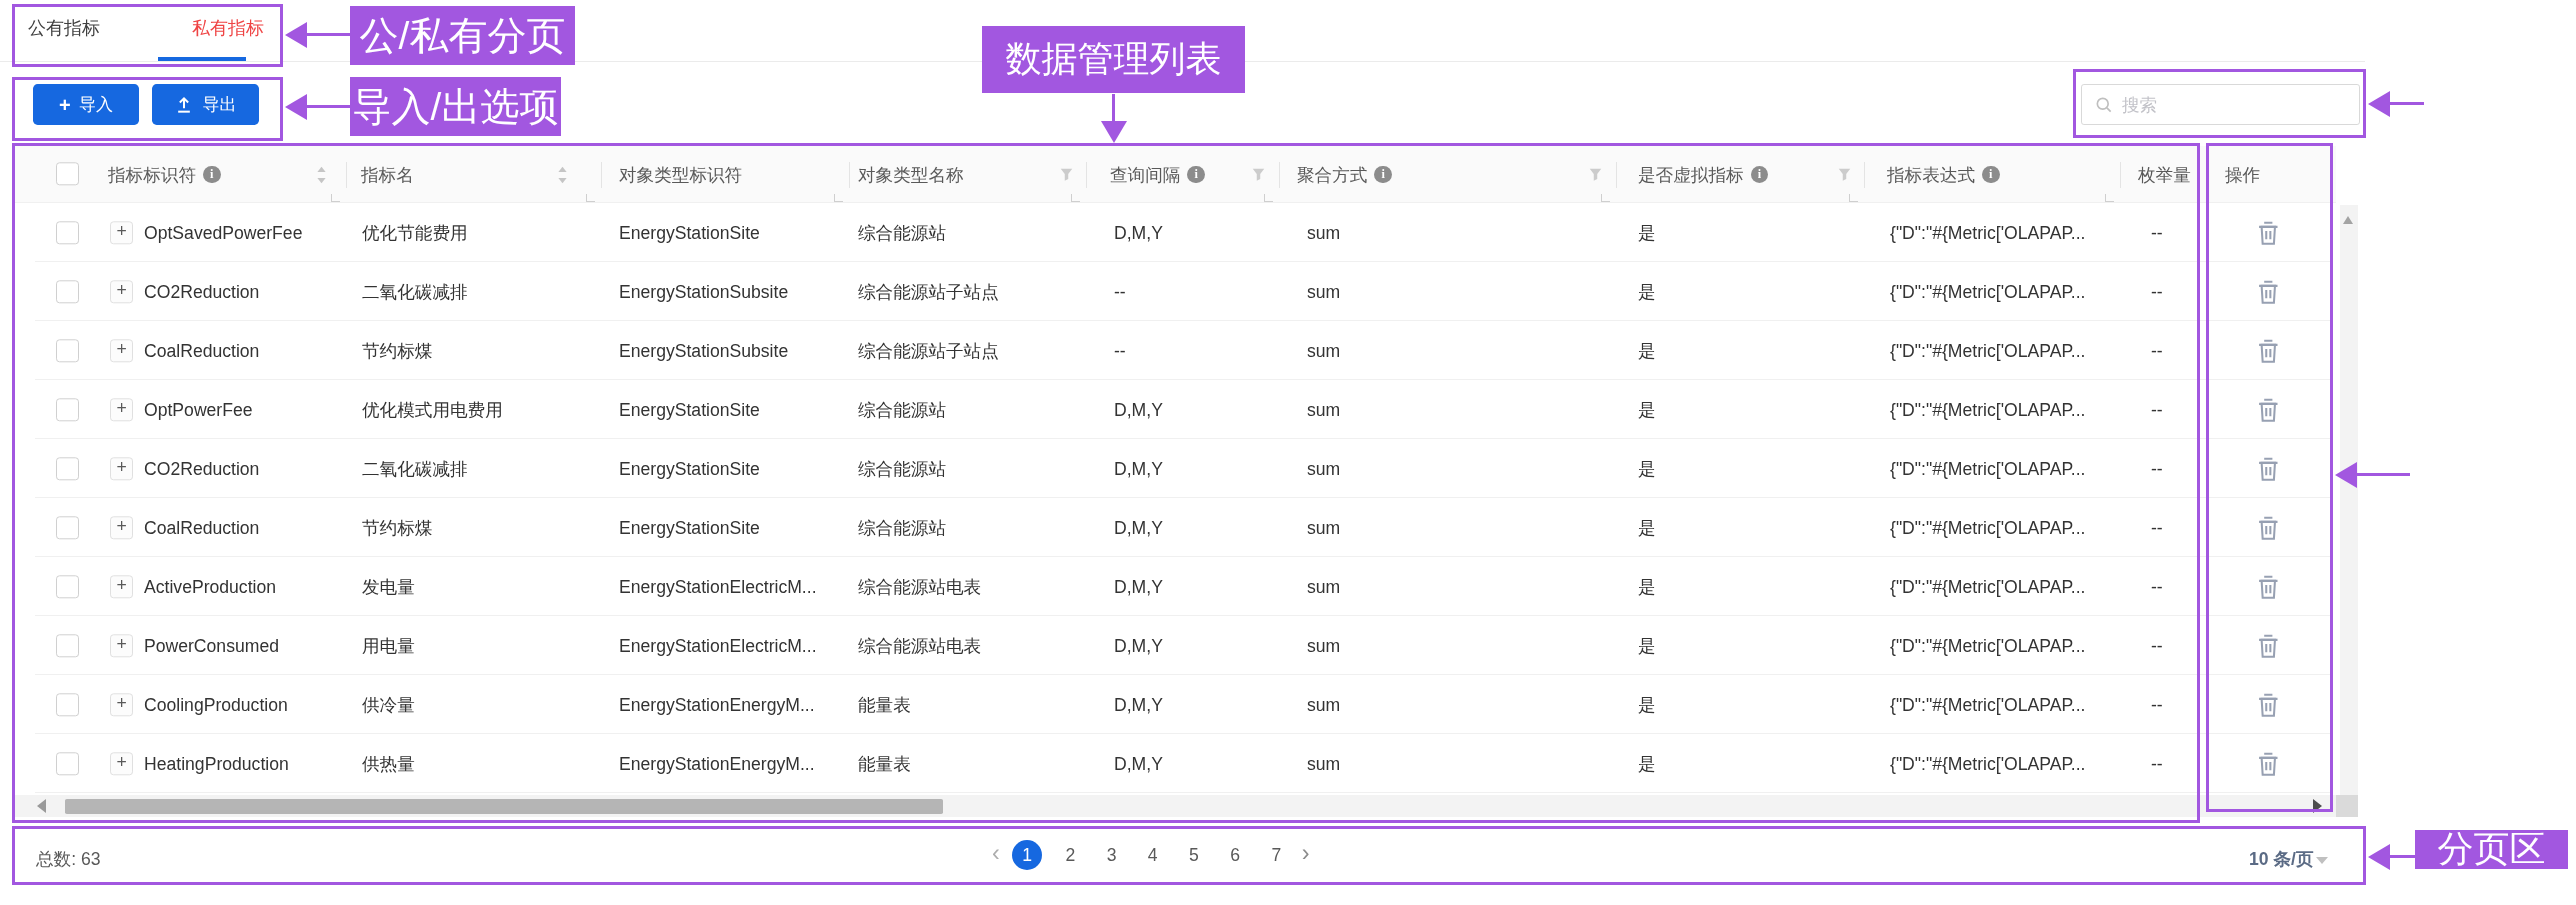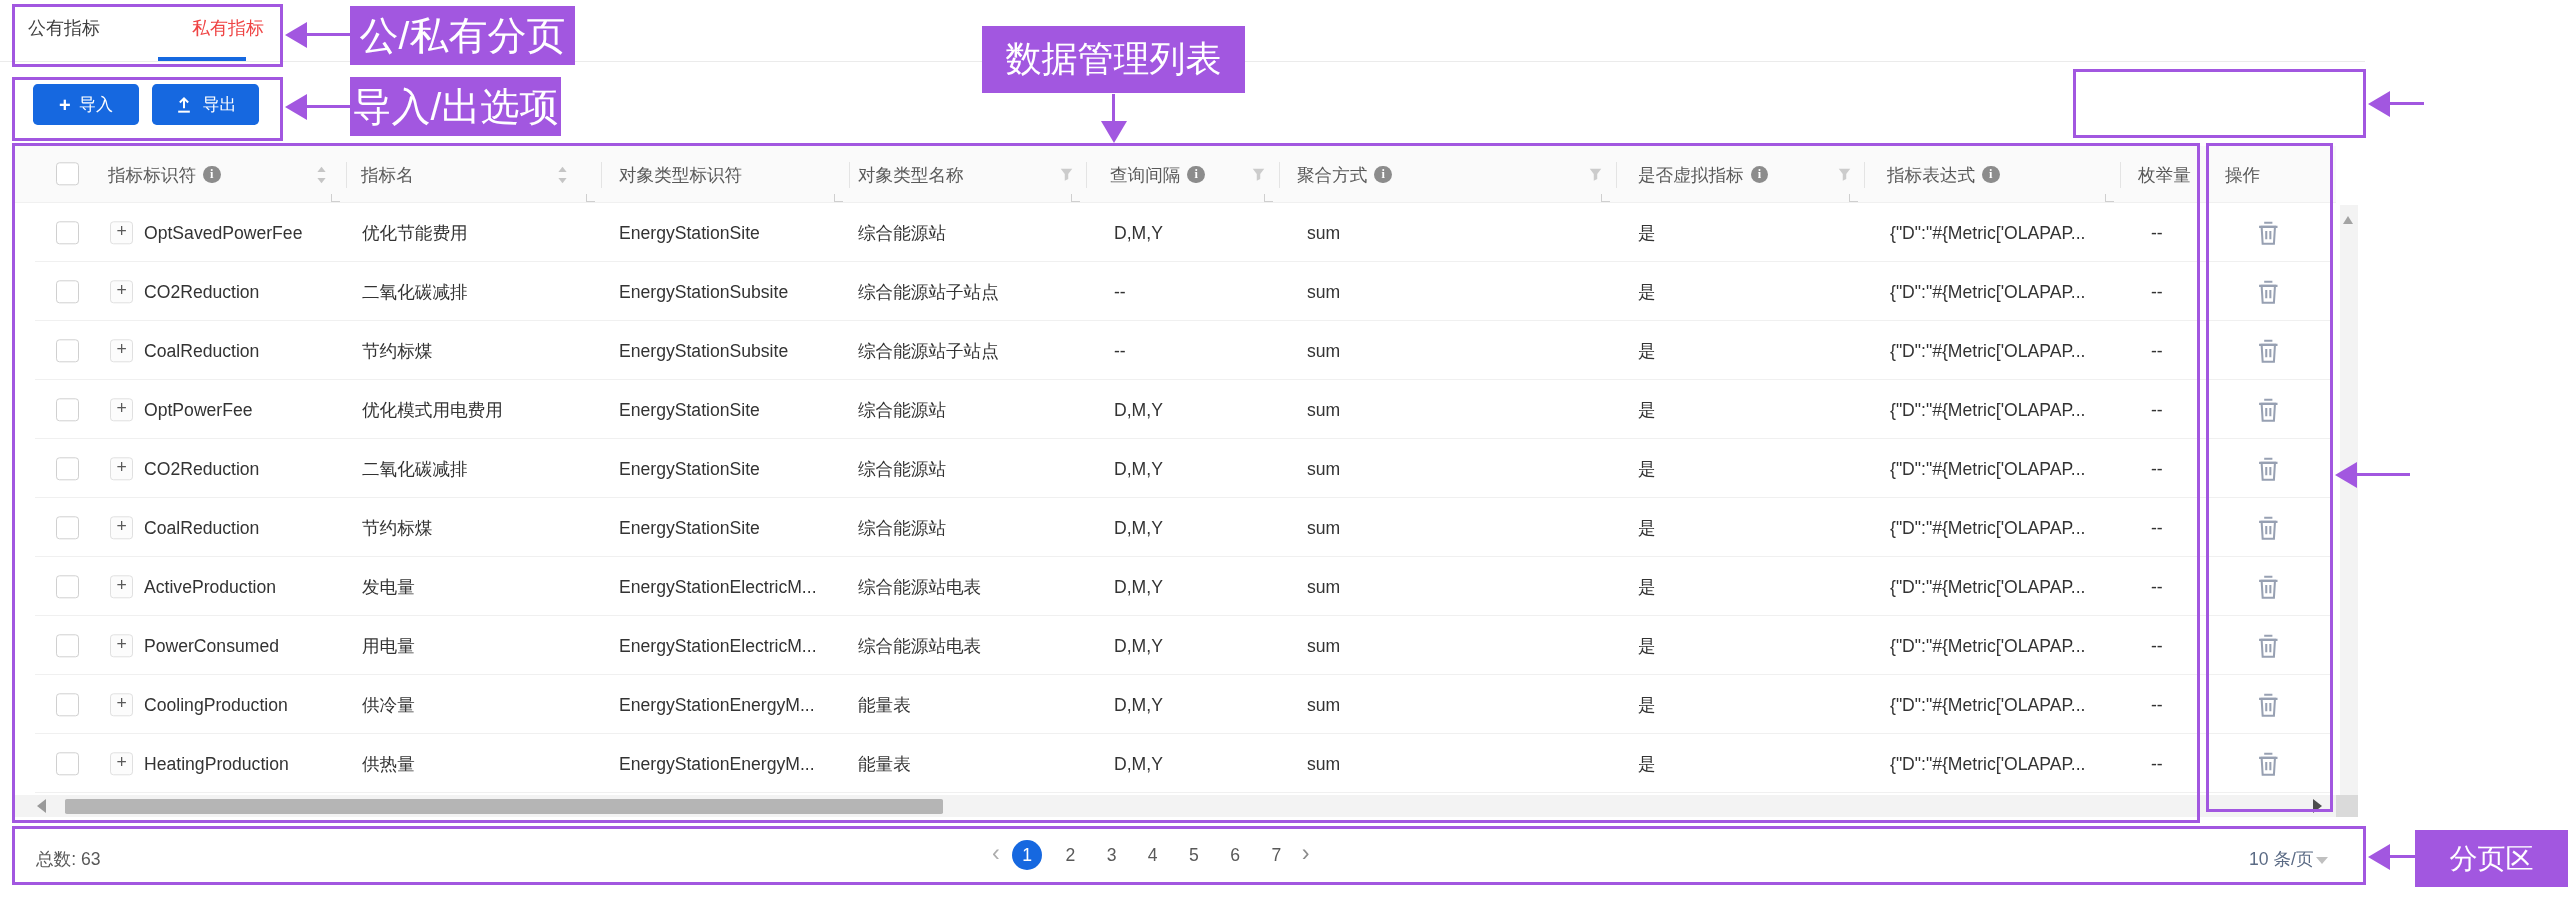--- a/index.html
+++ b/index.html
@@ -71,38 +71,38 @@
   .tri-right { right:14px; top:4.1px; border-top:7px solid transparent; border-bottom:7px solid transparent; border-left:9.4px solid #4d4d4d; }
   
   #total-label { position:absolute; left:36px; top:847px; font-size:17.6px; color:#595959; }
   #pager { position:absolute; left:987px; top:840px; display:flex; align-items:center; }
   .page-item { width:26px; height:30px; margin:0 7.6px; border:none; background:none; font-size:17.6px; color:#595959;
     display:flex; align-items:center; justify-content:center; cursor:pointer; font-family:"Liberation Sans",sans-serif; }
   .page-item.active { width:30px; border-radius:50%; background:#1668e0; color:#fff; }
   .page-chev { width:17.6px; height:30px; border:none; background:none; font-size:23.4px; color:#adadad;
     display:flex; align-items:center; justify-content:center; cursor:pointer; padding-bottom:3.5px; }
   #chev-next { color:#8c8c8c; }
-  #page-size { position:absolute; left:2249px; top:847px; font-size:17.6px; color:#5b6b85; display:flex; align-items:center; gap:2px; cursor:pointer; }
+  #page-size { position:absolute; left:2249px; top:847px; font-size:17.6px; color:#5b6b85; display:flex; align-items:center; gap:2px; cursor:pointer;font-weight:bold; }
   .caret-down { width:0; height:0; border-left:6.4px solid transparent; border-right:6.4px solid transparent; border-top:7.6px solid #c0c0c0; margin-top:3.5px; }
   
   .pbox { position:absolute; border:3.5px solid #a257e0; pointer-events:none; background:transparent; }
   #pbox-tabs   { left:11.7px;  top:3.5px;    width:271px;  height:63px; }
   #pbox-btns   { left:11.7px;  top:77px;  width:271px;  height:64px; }
   #pbox-table  { left:11.7px;  top:143px;  width:2188px; height:680px; }
   #pbox-op     { left:2206px;top:143px;  width:127px;  height:669px; }
   #pbox-search { left:2073px;top:69px;  width:293px;  height:69px; }
   #pbox-pag    { left:11.7px;  top:826px; width:2354px; height:59px; }
   .abox { position:absolute; background:#a257e0; color:#fff; display:flex; align-items:center; justify-content:center;
     font-size:39px; font-weight:500; white-space:nowrap; }
   #ann-tabs { left:350px; top:6.4px;   width:225px; height:59px; }
   #ann-ie   { left:350px; top:77px;  width:211px; height:59px; }
   #ann-tbl  { left:982px;top:26px;   width:263px; height:67px; font-size:36px; }
   #ann-srch { left:2425px;top:69px;  width:141px; height:69px; font-size:37px; }
   #ann-act  { left:2410px;top:443px;  width:154px; height:65px; font-size:37px; }
-  #ann-pag  { left:2415px;top:830px; width:153px; height:57px;  font-size:28px; }
+  #ann-pag  { left:2415px;top:830px; width:153px; height:39px;  font-size:36px; }
   .aline { position:absolute; background:#a257e0; }
   .ahead { position:absolute; width:0; height:0; }
   .ahead-left  { border-top:13px solid transparent; border-bottom:13px solid transparent; border-right:22px solid #a257e0; }
   .ahead-down  { border-left:13px solid transparent; border-right:13px solid transparent; border-top:22px solid #a257e0; }
   svg { display:block; }
 </style>
 </head>
 <body>
 
 <div id="screen">
@@ -120,20 +120,29 @@
     <span>
       <svg width="20" height="20" viewBox="0 0 24 24" fill="none" stroke="#fff" stroke-width="2.4">
         <path d="M12 16 V5"></path>
           <path d="M7 9 L12 4 L17 9"></path>
           <path d="M5 20 H19"></path>
       </svg>
     </span>
     <span>导出</span>
   </button>
 
+  <div id="search-box">
+    <span>
+      <svg width="20" height="20" viewBox="0 0 24 24" fill="none" stroke="#bfbfbf" stroke-width="2">
+        <circle cx="10.5" cy="10.5" r="6.5"></circle>
+          <path d="M15.5 15.5 L20 20"></path>
+      </svg>
+    </span>
+    <span id="search-ph">搜索</span>
+  </div>
 
   <div id="table-inner">
     <div id="thead">
       <span class="cb"></span>
       <div class="vdiv" style="left:331px"></div>
         <div class="vdiv" style="left:586px"></div>
       <div class="vdiv" style="left:834px"></div>
         <div class="vdiv" style="left:1071px"></div>
       <div class="vdiv" style="left:1264px"></div>
         <div class="vdiv" style="left:1601px"></div>

